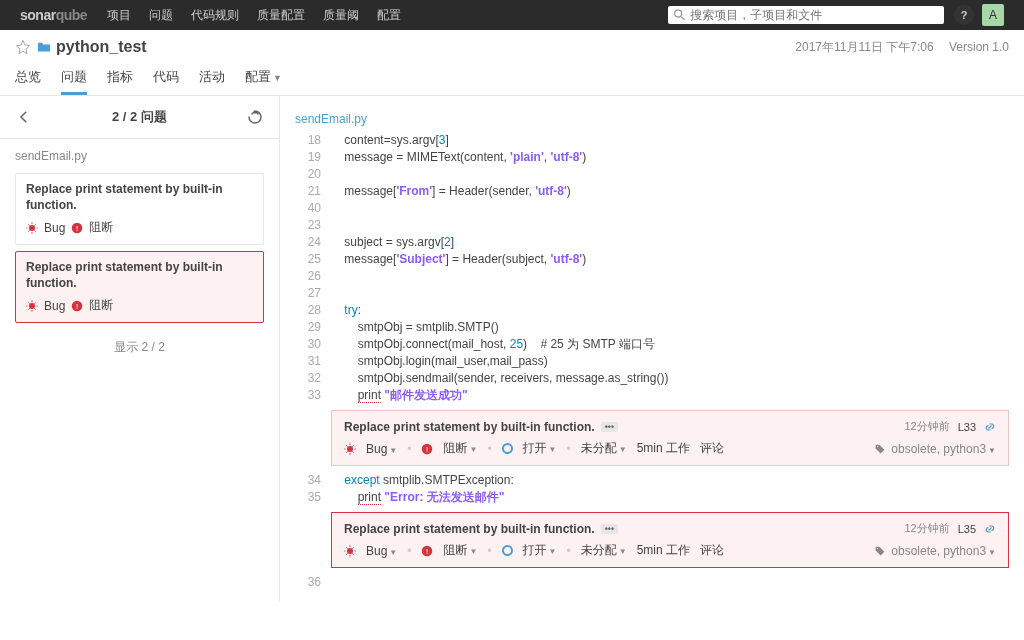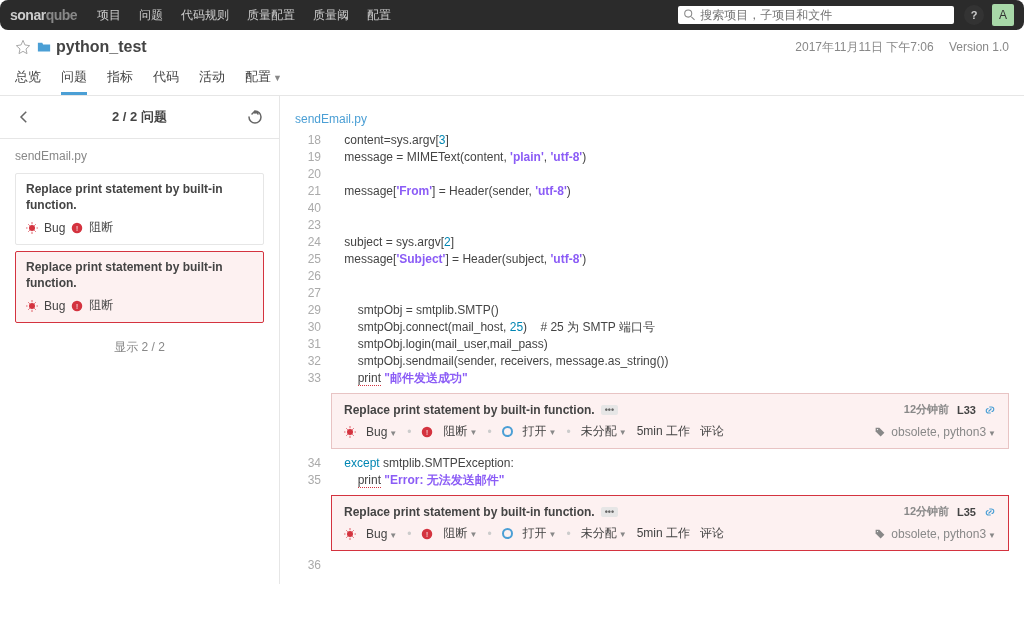--- a/index.html
+++ b/index.html
@@ -1,17 +1,17 @@
 <!DOCTYPE html>
 <html><head>
 <meta charset="utf-8">
 <style>
 * { margin: 0; padding: 0; box-sizing: border-box; font-family: -apple-system, BlinkMacSystemFont, "Segoe UI", Helvetica, Arial, sans-serif; }
 body { background: #fff; font-size: 13px; color: #444; }
-.topbar { background: #2b2b2b; height: 30px; display: flex; align-items: center; padding: 0 10px; border-radius: 8px; }
+.topbar { background: #2b2b2b; height: 30px; display: flex; align-items: center; padding: 0 20px; }
 .logo { color: #ccc; font-size: 14px; font-weight: bold; margin-right: 20px; letter-spacing: -0.5px; }
 .logo .qube { color: #888; }
 .topnav { display: flex; gap: 18px; flex: 1; }
 .topnav a { color: #ccc; font-size: 12px; text-decoration: none; }
 .searchbox { background: #fff; border-radius: 2px; padding: 2px 6px; display: flex; align-items: center; width: 276px; }
 .searchbox input { border: none; outline: none; font-size: 12px; width: 100%; color: #888; }
 .search-icon { width: 12px; height: 12px; margin-right: 5px; fill: #888; }
 .help-icon { background: #333; color: #ccc; border-radius: 50%; width: 20px; height: 20px; display: flex; align-items: center; justify-content: center; font-size: 11px; margin-left: 10px; font-weight: bold; }
 .avatar { background: #a8d8a8; color: #333; width: 22px; height: 22px; border-radius: 2px; display: flex; align-items: center; justify-content: center; margin-left: 8px; font-size: 12px; }
 .projectbar { padding: 8px 15px 0; border-bottom: 1px solid #e6e6e6; }
@@ -46,21 +46,21 @@
 .ln { width: 36px; text-align: right; color: #aaa; padding-right: 10px; user-select: none; }
 .code { white-space: pre; color: #444; }
 .code .kw { color: #0086b3; }
 .code .str { color: #8b5cf6; font-weight: bold; }
 .code .num { color: #0086b3; }
 .code .err { border-bottom: 1px dotted #d4333f; }
 .issue-inline { margin: 6px 0 6px 36px; background: #fdf1f1; border: 1px solid #e8c4c4; padding: 8px 12px; }
 .issue-inline.active { border-color: #d4333f; }
 .issue-inline-top { display: flex; align-items: center; font-weight: bold; font-size: 12px; }
 .issue-inline-top .more { background: #e6e6e6; padding: 0 4px; border-radius: 2px; margin-left: 6px; font-size: 9px; color: #666; }
-.issue-inline-top .right { margin-left: auto; font-weight: bold; color: #888; display: flex; align-items: center; gap: 8px; font-size: 11px;}
+.issue-inline-top .right { margin-left: auto; font-weight: normal; color: #888; display: flex; align-items: center; gap: 8px; font-size: 11px;}
 .issue-inline-bot { display: flex; align-items: center; margin-top: 6px; font-size: 12px; gap: 10px; }
 .issue-inline-bot .sep { color: #ccc; }
 .issue-inline-bot .right { margin-left: auto; display: flex; align-items: center; gap: 6px; }
 .tag-icon { width: 10px; height: 10px; fill: #888; }
 .link-icon { width: 12px; height: 12px; fill: #4b9fd5; }
 .circle-open { width: 11px; height: 11px; border: 2px solid #4b9fd5; border-radius: 50%; display: inline-block; }
 .dropdown-caret { font-size: 8px; color: #888; margin-left: 2px; }
 </style>
 </head>
 <body>
@@ -192,20 +192,24 @@
         </div>
         <div class="code-line">
           <div class="ln">26</div>
           <div class="code"></div>
         </div>
         <div class="code-line">
           <div class="ln">27</div>
           <div class="code"></div>
         </div>
         <div class="code-line">
+          <div class="ln">28</div>
+          <div class="code">    <span class="kw">try</span>:</div>
+        </div>
+        <div class="code-line">
           <div class="ln">29</div>
           <div class="code">        smtpObj = smtplib.SMTP()</div>
         </div>
         <div class="code-line">
           <div class="ln">30</div>
           <div class="code">        smtpObj.connect(mail_host, <span class="num">25</span>)    # 25 为 SMTP 端口号</div>
         </div>
         <div class="code-line">
           <div class="ln">31</div>
           <div class="code">        smtpObj.login(mail_user,mail_pass)</div>

